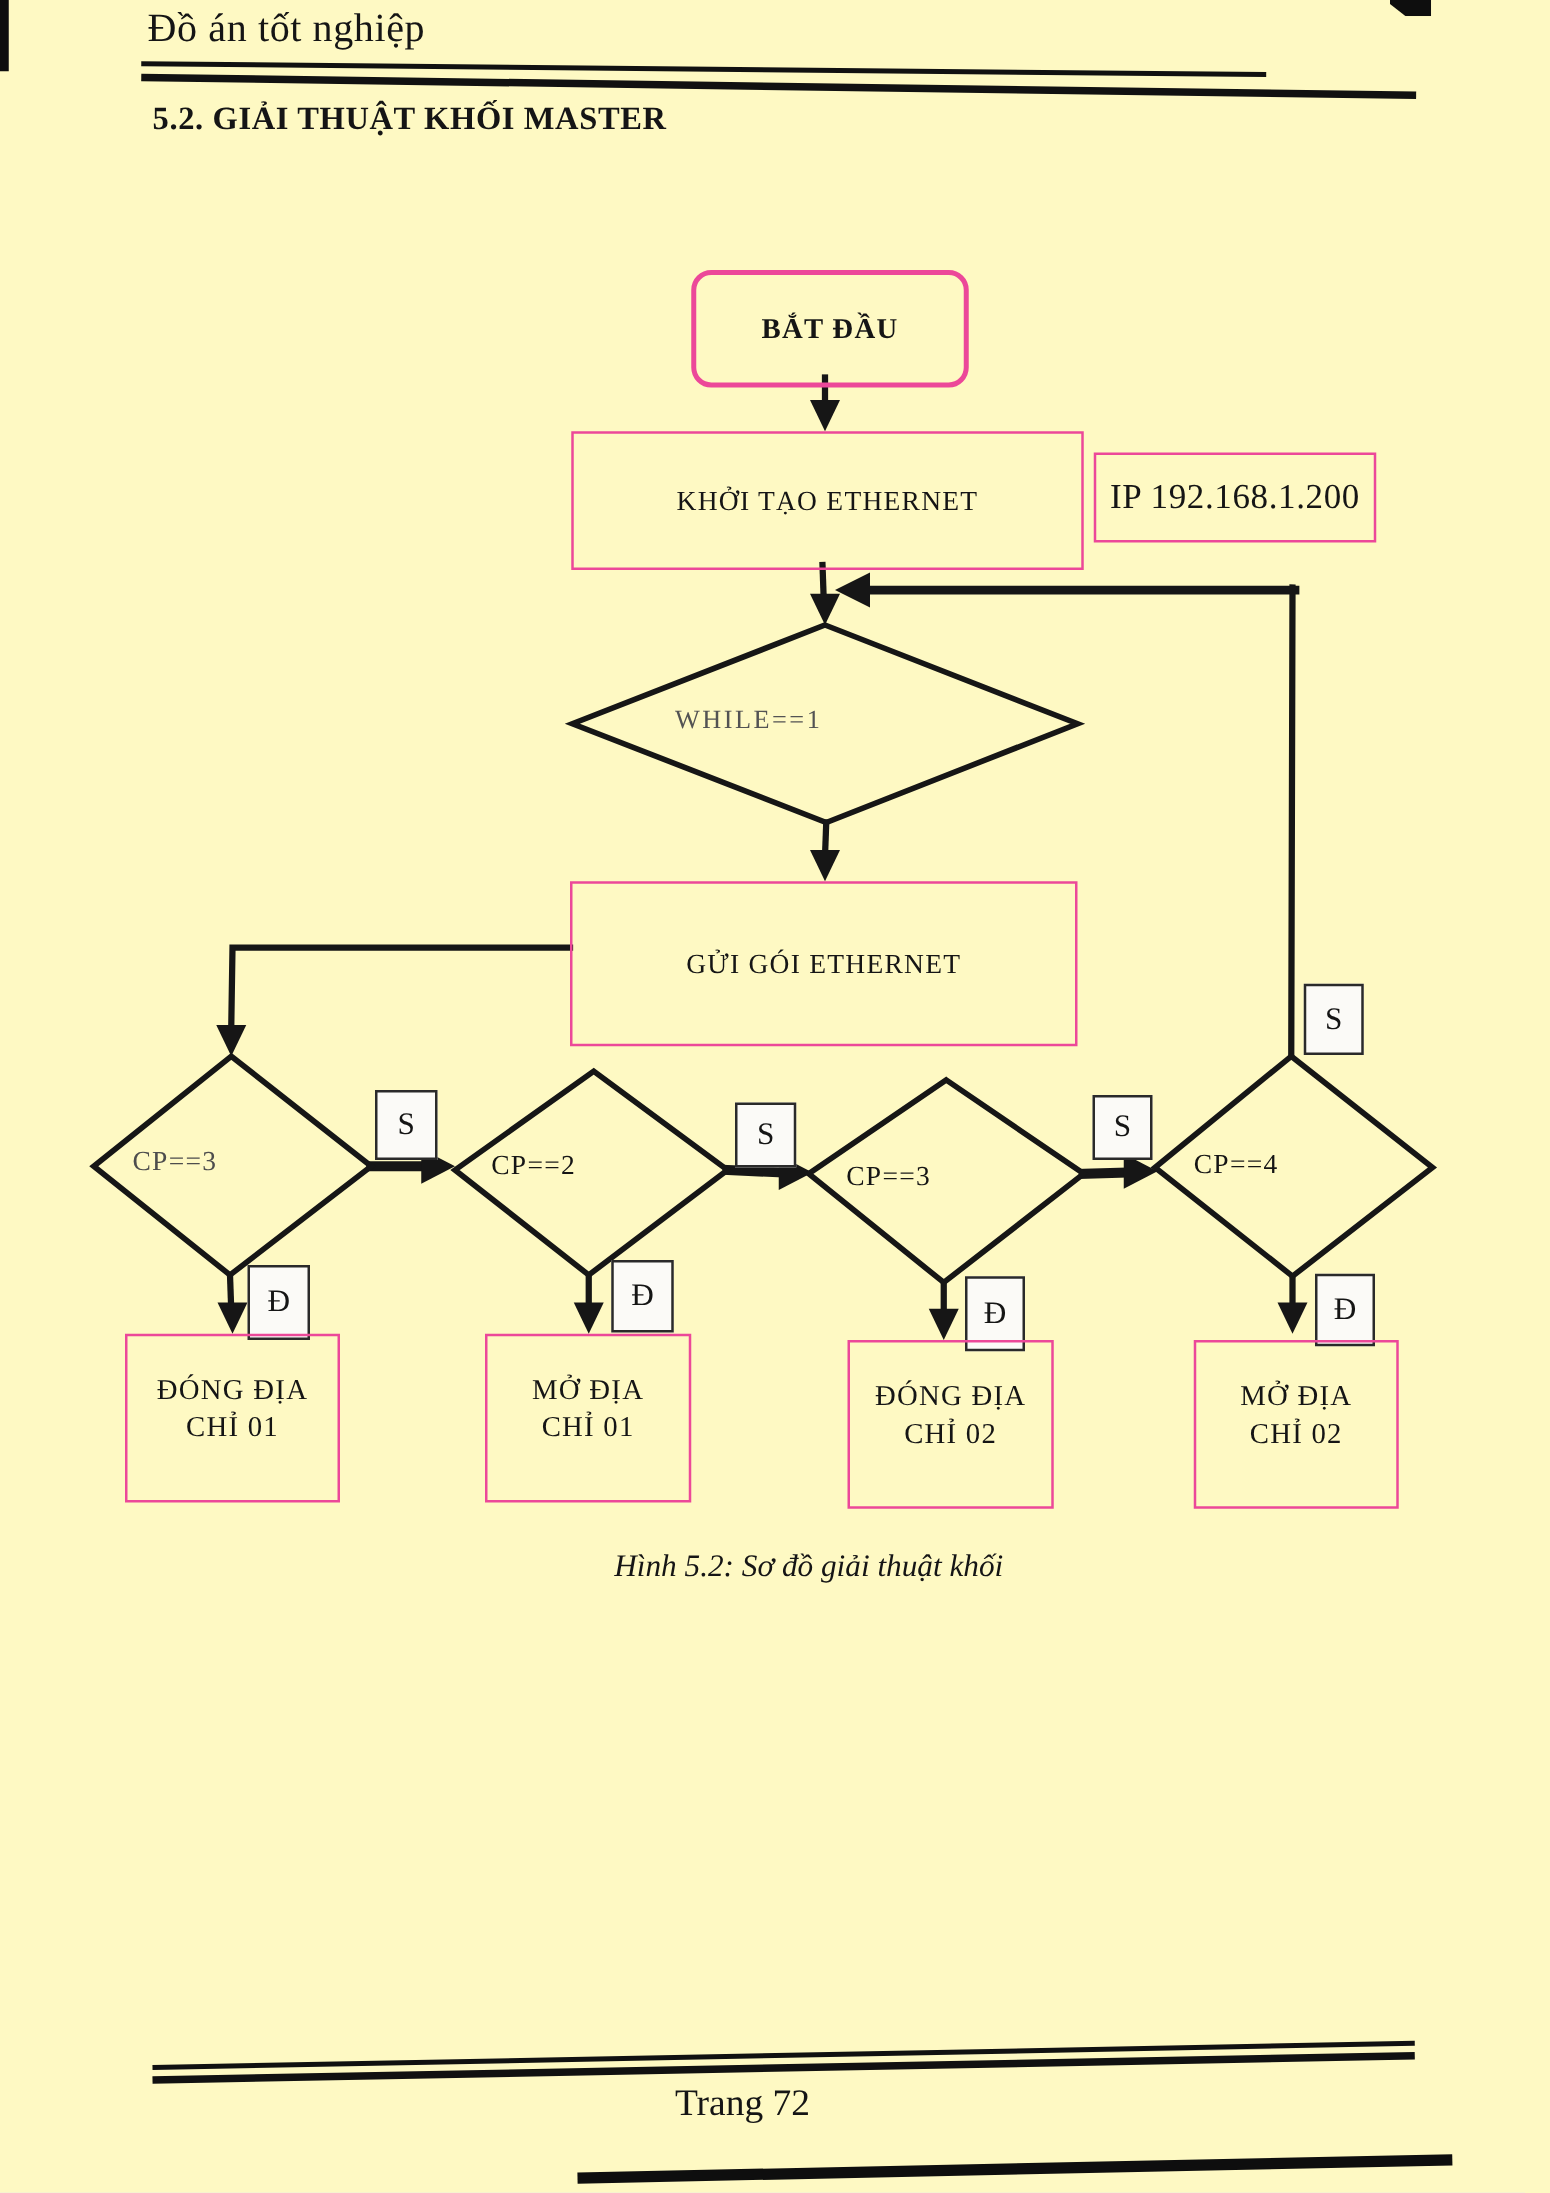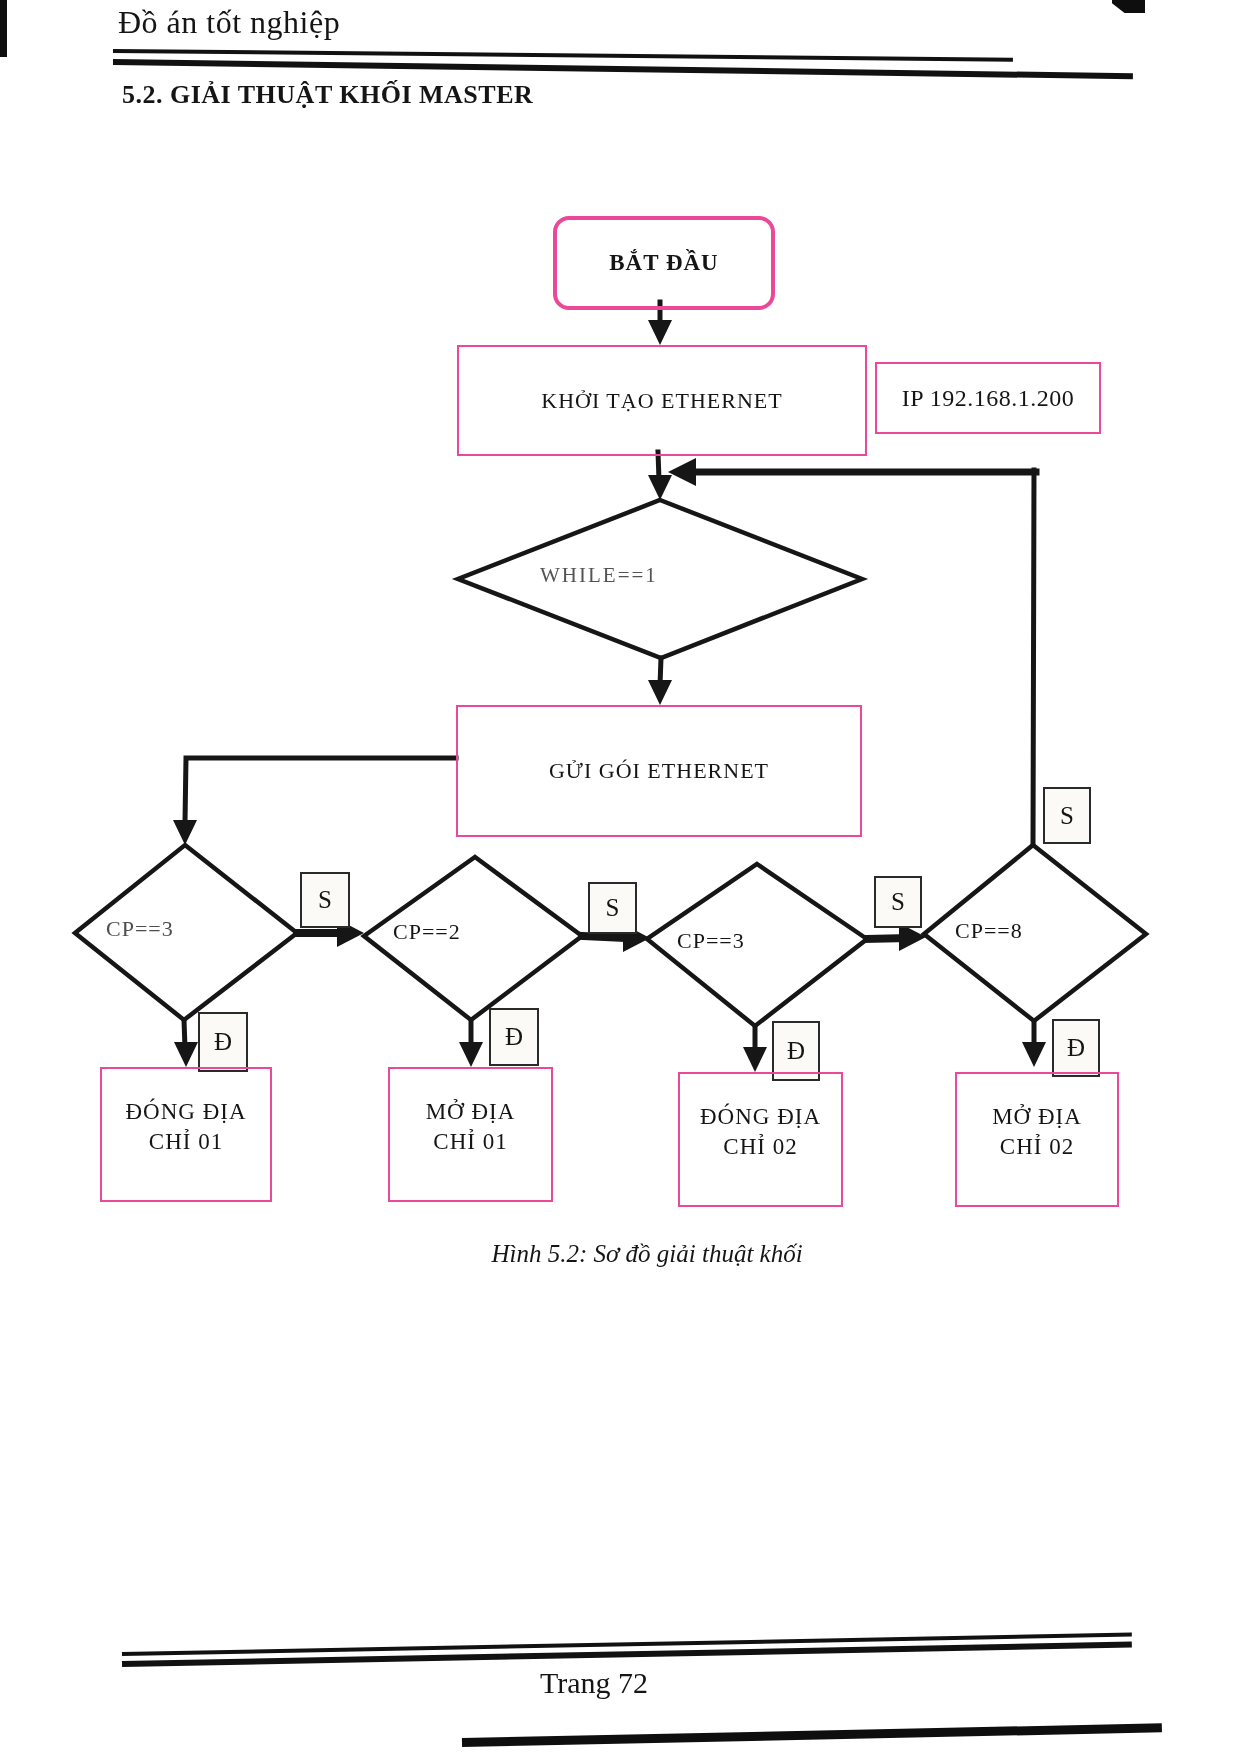--- a/index.html
+++ b/index.html
@@ -1,19 +1,19 @@
 <!DOCTYPE html>
 <html><head>
 <meta charset="utf-8">
 <style>
   html,body{margin:0;padding:0;}
   body{width:1240px;height:1754px;background:#e9e9e7;}
   .page{
     position:relative;width:1240px;height:1754px;overflow:hidden;
-    background:#ffffff;
+    background:#fef9c3;
     font-family:"Liberation Serif","DejaVu Serif",serif;
     color:#151515;
   }
   
   .header-text{position:absolute;left:118px;top:4px;font-size:32px;letter-spacing:.5px;}
   .rule{position:absolute;background:#111;transform-origin:left center;}
   .rule-h1{left:113px;top:49px;width:900px;height:4px;transform:rotate(.55deg);}
   .rule-h2{left:113px;top:59px;width:1020px;height:6px;transform:rotate(.8deg);}
   .section-title{position:absolute;left:122px;top:80px;font-size:26px;font-weight:bold;letter-spacing:.5px;}
   .footer-rule-1{left:122px;top:1652px;width:1010px;height:4px;transform:rotate(-1.1deg);}
@@ -26,21 +26,21 @@
   .art-top-left{left:0;top:0;width:7px;height:57px;}
   .art-top-right{left:1112px;top:0;width:33px;height:13px;clip-path:polygon(0 0,100% 0,100% 100%,38% 100%,0 25%);}
   .art-bottom{left:462px;top:1738px;width:700px;height:9px;transform:rotate(-1.2deg);transform-origin:left center;}
   
   .node{position:absolute;border:2px solid #ec4899;background:transparent;
         display:flex;flex-direction:column;align-items:center;justify-content:center;
         text-align:center;font-size:22px;letter-spacing:1px;line-height:30px;}
   .start-node{left:553px;top:216px;width:214px;height:86px;border-width:4px;
               border-radius:16px;font-weight:bold;font-size:23px;}
   .init-node{left:457px;top:345px;width:406px;height:107px;}
-  .ip-node{left:875px;top:362px;width:222px;height:68px;font-size:24px;letter-spacing:.5px;}
+  .ip-node{left:875px;top:362px;width:222px;height:68px;font-size:28px;letter-spacing:.5px;}
   .send-node{left:456px;top:705px;width:402px;height:128px;}
   .action-node{justify-content:flex-start;padding-top:28px;box-sizing:border-box;font-size:23px;}
   .act-1{left:100px;top:1067px;width:172px;height:135px;}
   .act-2{left:388px;top:1067px;width:165px;height:135px;}
   .act-3{left:678px;top:1072px;width:165px;height:135px;}
   .act-4{left:955px;top:1072px;width:164px;height:135px;}
   .tag{position:absolute;border:2px solid #2a2a2a;display:flex;align-items:center;
        justify-content:center;font-size:25px;background:#fbfaf7;}
   .s1{left:300px;top:872px;width:46px;height:52px;}
   .s2{left:588px;top:882px;width:45px;height:48px;}
@@ -122,21 +122,21 @@
 
   <div class="node start-node">BẮT ĐẦU</div>
   <div class="node init-node">KHỞI TẠO ETHERNET</div>
   <div class="node ip-node">IP 192.168.1.200</div>
   <div class="node send-node">GỬI GÓI ETHERNET</div>
 
   <div class="diamond-label while-label">WHILE==1</div>
   <div class="diamond-label cp1-label">CP==3</div>
   <div class="diamond-label cp2-label">CP==2</div>
   <div class="diamond-label cp3-label">CP==3</div>
-  <div class="diamond-label cp4-label">CP==8</div>
+  <div class="diamond-label cp4-label">CP==4</div>
 
   <div class="tag s1">S</div>
   <div class="tag s2">S</div>
   <div class="tag s3">S</div>
   <div class="tag s4">S</div>
 
   <div class="tag d1">Đ</div>
   <div class="tag d2">Đ</div>
   <div class="tag d3">Đ</div>
   <div class="tag d4">Đ</div>

